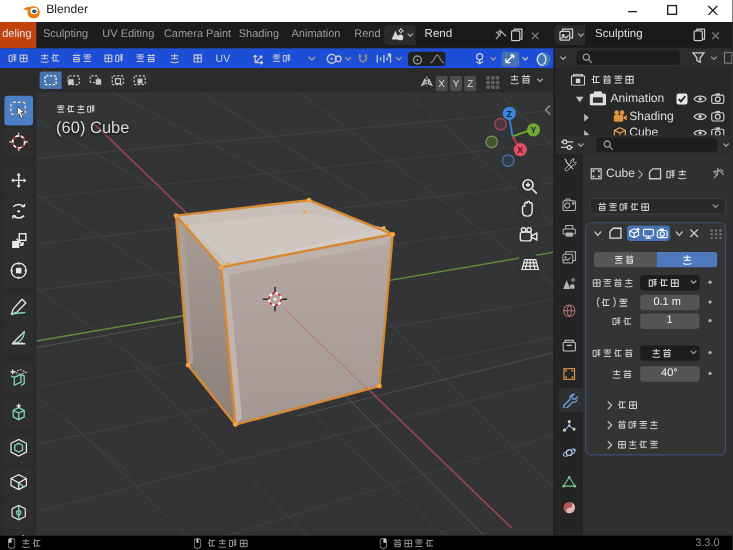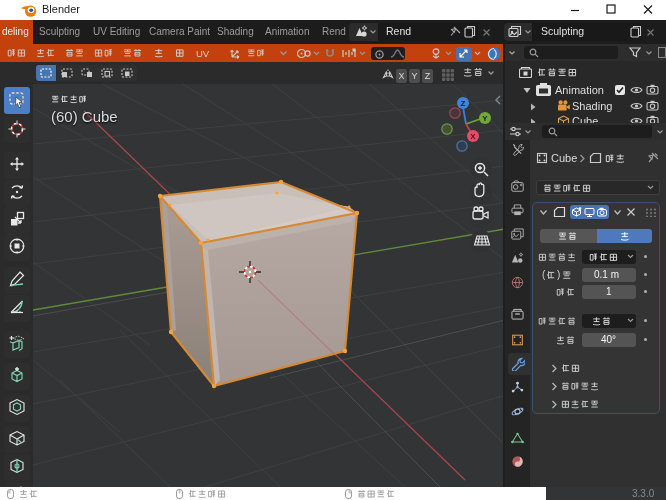--- a/index.html
+++ b/index.html
@@ -5,25 +5,25 @@
 .abs{position:absolute}
 .abs>svg{display:block}
 #stage{position:relative;width:666px;height:500px}
 
 #titlebar{left:0;top:0;width:666px;height:20px;background:#fff;color:#1c1c1c}
 #titlebar .t{left:42px;top:3px;font-size:11px;color:#1a1a1a}
 
 #topbar{left:0;top:20px;width:666px;height:24px;background:#1c1c1c;color:#9d9d9d;font-size:10px}
 .tab{position:absolute;top:0;height:24px;line-height:24px}
 
-#vph{left:0;top:44px;width:505px;height:18px;background:#c2410c;color:#d9d9d9}
+#vph{left:0;top:44px;width:505px;height:18px;background:#1d4ed8;color:#d9d9d9}
 #toolset{left:0;top:62px;width:505px;height:22px;background:#2b2b2b}
 #toolbar{left:0;top:84px;width:33px;height:403px;background:#2b2b2b}
 .tbtn{position:absolute;left:4px;width:26px;height:27px;background:#2e2e2e;border-radius:3px}
-#statusbar{left:0;top:487px;width:546px;height:13px;background:#ffffff;color:#909090;font-size:10px}
+#statusbar{left:0;top:487px;width:666px;height:13px;background:#000000;color:#909090;font-size:10px}
 #rpanel{left:505px;top:44px;width:161px;height:443px;background:#282828}
 .fld{position:absolute;border-radius:3px}
 .dot{position:absolute;width:3px;height:3px;border-radius:50%;background:#b0b0b0}
 </style></head><body>
 <svg width="0" height="0" style="position:absolute">
     <defs>
 <g id="hA" fill="none" stroke="currentColor" stroke-width="1.1">
         <path d="M1.7 2.2h7.6v7.4H1.7zM1.7 5.8h7.6M5.5 2.2v7.4"></path>
       </g>
 <g id="hB" fill="none" stroke="currentColor" stroke-width="1.1">

